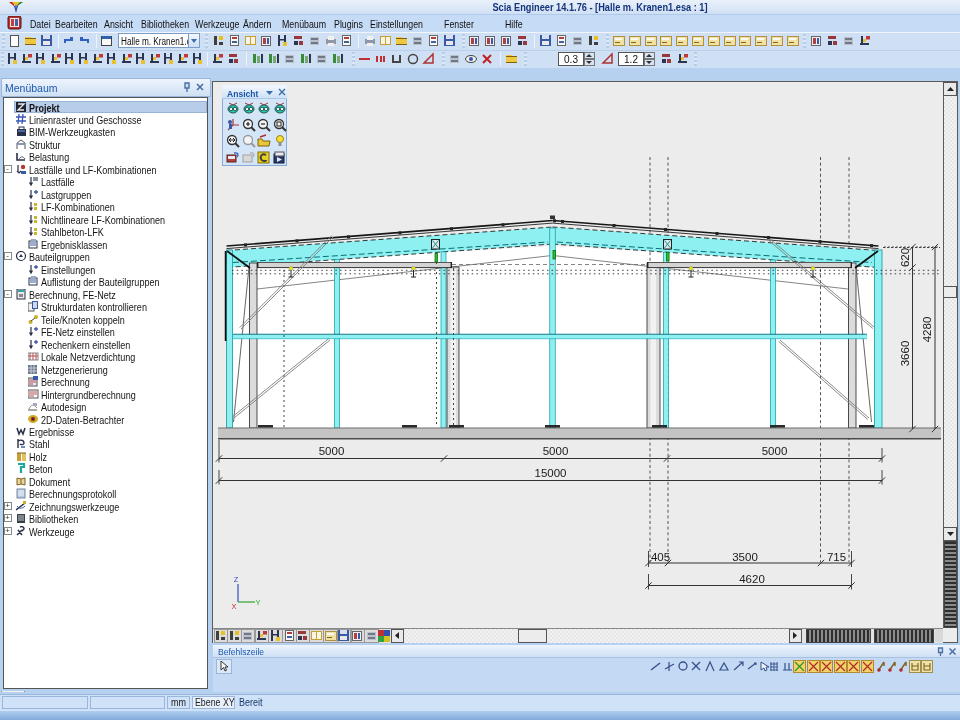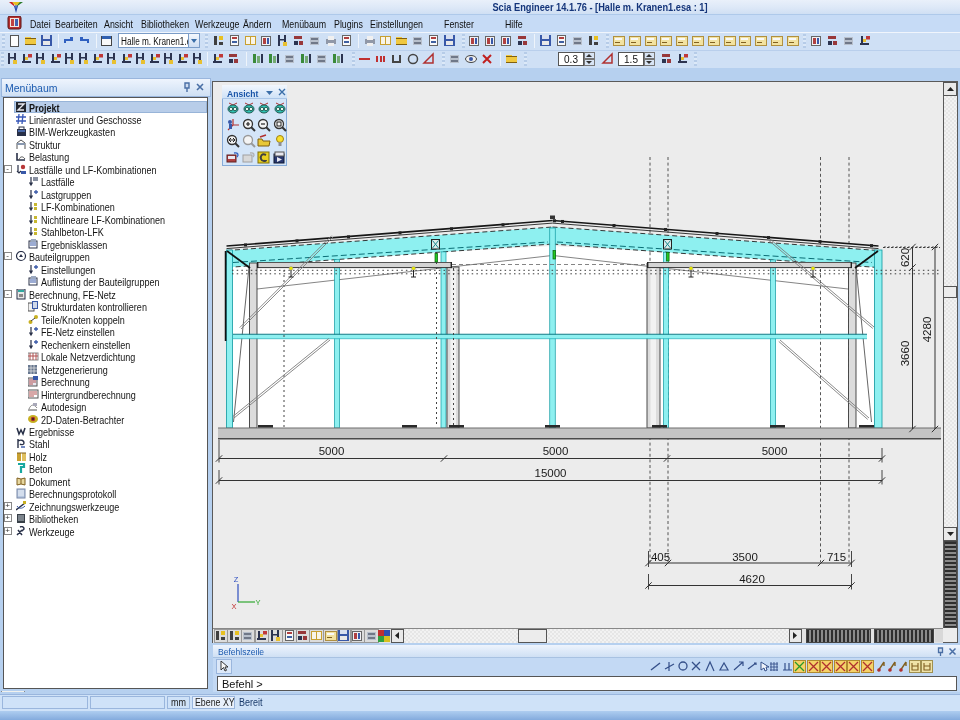--- a/index.html
+++ b/index.html
@@ -553,21 +553,21 @@
     <div style="position:absolute;left:584px;top:59px;width:11px;height:7px;background:#d8e4f4;border:1px solid #777;"></div>
     <svg class="ic" style="left:586px;top:54px" width="7" height="4">
       <path d="M0 3 L6 3 L3 0 Z" fill="#333"></path>
     </svg>
     <svg class="ic" style="left:586px;top:61px" width="7" height="4">
       <path d="M0 0 L6 0 L3 3 Z" fill="#333"></path>
     </svg>
     <svg class="ic" style="left:601px;top:52px" width="14" height="14">
       <path d="M2 11 L11 2 L11 11 Z" fill="none" stroke="#b03030" stroke-width="1.5"></path>
     </svg>
-    <div style="position:absolute;left:618px;top:52px;width:26px;height:14px;background:#fff;border:1px solid #555;font-size:10px;text-align:center;color:#111;padding-top:1px;">1.5</div>
+    <div style="position:absolute;left:618px;top:52px;width:26px;height:14px;background:#fff;border:1px solid #555;font-size:10px;text-align:center;color:#111;padding-top:1px;">1.2</div>
     <div style="position:absolute;left:644px;top:52px;width:11px;height:7px;background:#d8e4f4;border:1px solid #777;"></div>
     <div style="position:absolute;left:644px;top:59px;width:11px;height:7px;background:#d8e4f4;border:1px solid #777;"></div>
     <svg class="ic" style="left:646px;top:54px" width="7" height="4">
       <path d="M0 3 L6 3 L3 0 Z" fill="#333"></path>
     </svg>
     <svg class="ic" style="left:646px;top:61px" width="7" height="4">
       <path d="M0 0 L6 0 L3 3 Z" fill="#333"></path>
     </svg>
     <svg class="ic" style="left:660px;top:52px" width="14" height="14" viewBox="0 0 14 14">
       <rect x="2" y="2" width="8" height="3" fill="#98383a"></rect>
@@ -1239,21 +1239,20 @@
       <circle cx="3" cy="10" r="1.8" fill="#b03030"></circle>
     </svg>
     <div style="position:absolute;left:909.0px;top:659.5px;width:12px;height:13.5px;background:#efe3a8;border:1px solid #a09050;"></div>
     <svg class="ic" style="left:910.0px;top:661px" width="10" height="11">
       <path d="M2 2 L2 9 L8 9 L8 2 M2 5 L8 5" fill="none" stroke="#806020" stroke-width="1.1"></path>
     </svg>
     <div style="position:absolute;left:921.4px;top:659.5px;width:12px;height:13.5px;background:#efe3a8;border:1px solid #a09050;"></div>
     <svg class="ic" style="left:922.4px;top:661px" width="10" height="11">
       <path d="M2 2 L2 9 L8 9 L8 2 M2 5 L8 5" fill="none" stroke="#806020" stroke-width="1.1"></path>
     </svg>
-    <div style="position:absolute;left:217px;top:676px;width:740px;height:15px;background:#fff;border:1px solid #555;font-size:11px;color:#111;padding:1px 4px;">Befehl &gt;</div>
     <div style="position:absolute;left:0px;top:692px;width:960px;height:2px;background:#b6d0ef;"></div>
     <div style="position:absolute;left:0px;top:694px;width:960px;height:17px;background:#cfe2f8;border-top:1px solid #9ab6dd;"></div>
     <div style="position:absolute;left:2px;top:696px;width:86px;height:13px;border:1px solid #9ab6dd;background:#cfe2f8;"></div>
     <div style="position:absolute;left:90px;top:696px;width:75px;height:13px;border:1px solid #9ab6dd;background:#cfe2f8;"></div>
     <div style="position:absolute;left:167px;top:696px;width:23px;height:13px;border:1px solid #9ab6dd;background:#cfe2f8;"></div>
     <div style="position:absolute;left:192px;top:696px;width:43px;height:13px;border:1px solid #9ab6dd;background:#cfe2f8;"></div>
     <div style="position:absolute;left:192px;top:696px;width:43px;height:13px;background:#e8f0fb;border:1px solid #9ab6dd;"></div>
     <div class="tx" style="position:absolute;left:171px;top:697px;font-size:10px;color:#222;transform:scaleX(0.9);transform-origin:0 0;">mm</div>
     <div class="tx" style="position:absolute;left:195px;top:697px;font-size:10px;color:#222;transform:scaleX(0.88);transform-origin:0 0;">Ebene XY</div>
     <div class="tx" style="position:absolute;left:239px;top:697px;font-size:10px;color:#1a3a6a;transform:scaleX(0.9);transform-origin:0 0;">Bereit</div>

